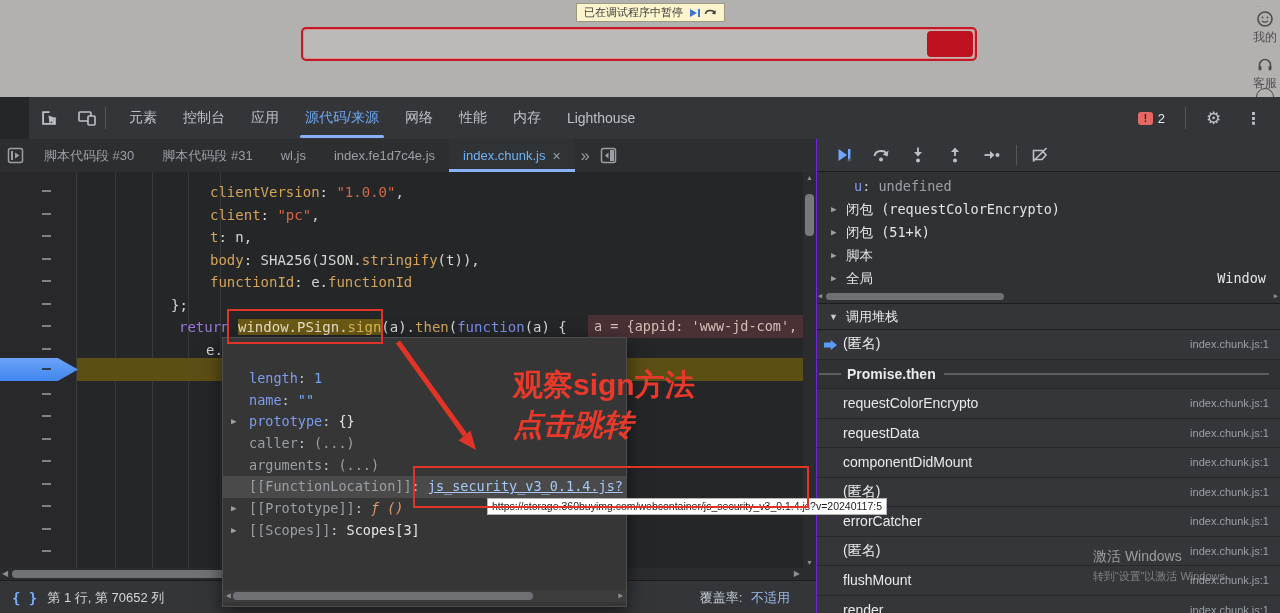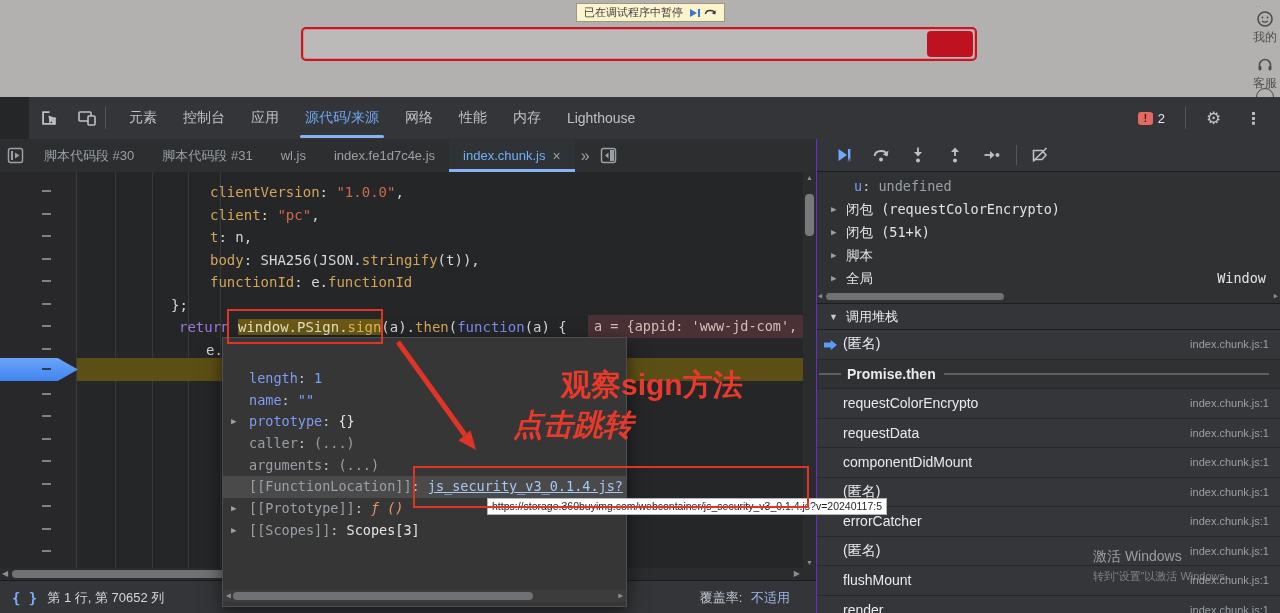--- a/index.html
+++ b/index.html
@@ -126,21 +126,21 @@
   .popup-hscroll .la{position:absolute;left:3px;top:1px;font-size:8px;color:#8b8d90;}
   .popup-hscroll .ra{position:absolute;right:3px;top:1px;font-size:8px;color:#8b8d90;}
 
   
   .url-tooltip{position:absolute;left:487px;top:401px;height:15px;line-height:15px;background:#fff;border:1px solid #b5b5b5;
     padding:0 4px;font-size:10.5px;color:#1f1f1f;white-space:nowrap;z-index:40;}
   .red-rect1{position:absolute;left:227px;top:212px;width:152px;height:31px;border:2px solid #e03427;z-index:45;}
   .red-rect2{position:absolute;left:413px;top:369px;width:392px;height:38px;border:2px solid #e03427;z-index:45;}
   .ann-arrow{position:absolute;left:370px;top:235px;width:130px;height:135px;z-index:46;}
   .ann-text{position:absolute;z-index:46;font-size:30px;font-weight:bold;color:#e8392b;white-space:nowrap;}
-  .ann-t1{left:513px;top:268px;margin-left:48px;}
+  .ann-t1{left:513px;top:268px;}
   .ann-t2{left:513px;top:308px;font-style:italic;}
   .watermark{position:absolute;left:1093px;top:451px;z-index:60;pointer-events:none;}
   .wm1{font-size:14px;color:rgba(200,200,200,.7);}
   .wm2{font-size:11px;color:rgba(180,180,180,.6);margin-top:3px;}
 </style>
 </head>
 <body>
 
 <div id="app">
 

